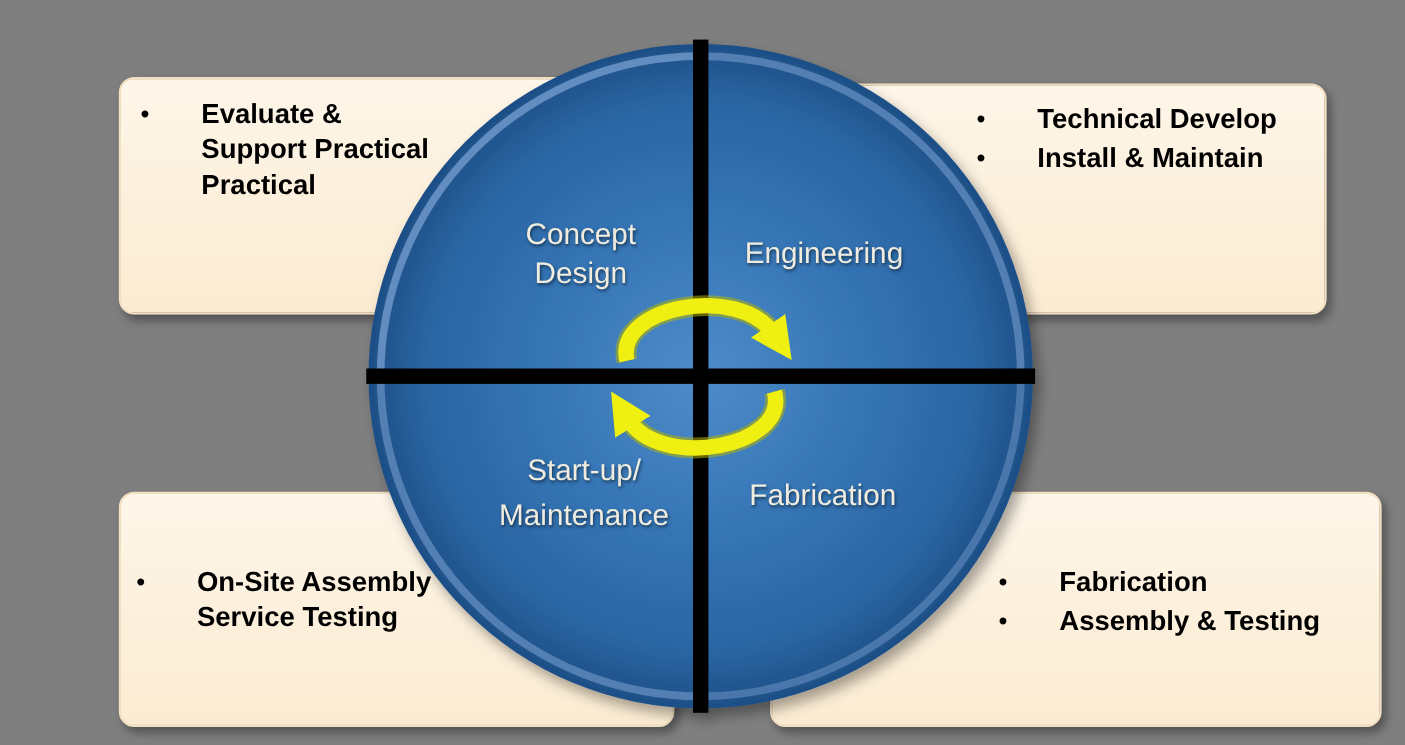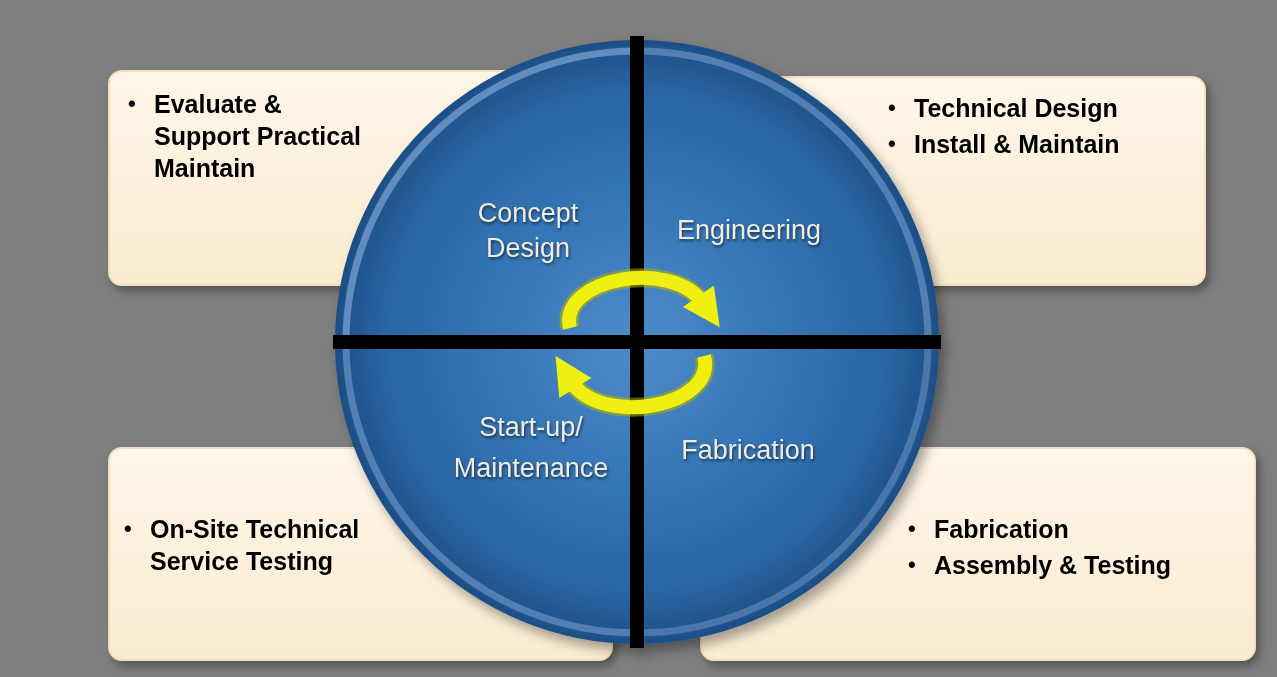--- a/index.html
+++ b/index.html
@@ -11,21 +11,21 @@
     position:absolute;box-sizing:border-box;
     background:linear-gradient(180deg,#FEF6E9 0%,#FBEBD1 100%);
     border:2px solid #F2DFC1;border-radius:14px;
     box-shadow:4px 5px 9px rgba(0,0,0,.35);
     color:#000;font-weight:bold;font-size:25px;line-height:32px;
   }
   .callout .content{display:flex;flex-direction:column;gap:4px;}
   .bullet{display:flex;align-items:flex-start;}
   .bullet .dot{flex:none;width:26px;font-size:22px;line-height:32px;}
   .bullet .lines{display:flex;flex-direction:column;}
-  .line{display:block;white-space:nowrap;}
+  .line{display:block;white-space:nowrap;margin-left:29px;}
   #callout-top-left{left:108px;top:70px;width:505px;height:216px;padding:16px 18px 16px 18px;}
   #callout-top-right{left:658px;top:76px;width:548px;height:210px;padding:14px 14px 14px 228px;}
   #callout-bottom-left{left:108px;top:447px;width:505px;height:214px;padding:64px 18px 16px 14px;}
   #callout-bottom-right{left:700px;top:447px;width:556px;height:214px;padding:64px 14px 16px 206px;}
   svg.cycle{position:absolute;left:0;top:0;}
   .quad-label{
     font-family:"Liberation Sans",sans-serif;font-size:27px;fill:#F0ECDF;
     text-anchor:middle;text-shadow:1px 2px 3px rgba(0,0,0,.55);
   }
 </style>
@@ -34,49 +34,49 @@
 
 <div class="stage">
 
   <div class="callout" id="callout-top-left">
     <div class="content">
       <div class="bullet">
         <span class="dot">•</span>
         <span class="lines">
           <span class="line">Evaluate &amp;</span>
           <span class="line">Support Practical</span>
-          <span class="line">Maintain</span>
+          <span class="line">Practical</span>
         </span>
       </div>
     </div>
   </div>
 
   <div class="callout" id="callout-top-right">
     <div class="content">
       <div class="bullet">
         <span class="dot">•</span>
         <span class="lines">
-          <span class="line">Technical Design</span>
+          <span class="line">Technical Develop</span>
         </span>
       </div>
       <div class="bullet">
         <span class="dot">•</span>
         <span class="lines">
           <span class="line">Install &amp; Maintain</span>
         </span>
       </div>
     </div>
   </div>
 
   <div class="callout" id="callout-bottom-left">
     <div class="content">
       <div class="bullet">
         <span class="dot">•</span>
         <span class="lines">
-          <span class="line">On-Site Technical</span>
+          <span class="line">On-Site Assembly</span>
           <span class="line">Service Testing</span>
         </span>
       </div>
     </div>
   </div>
 
   <div class="callout" id="callout-bottom-right">
     <div class="content">
       <div class="bullet">
         <span class="dot">•</span>

